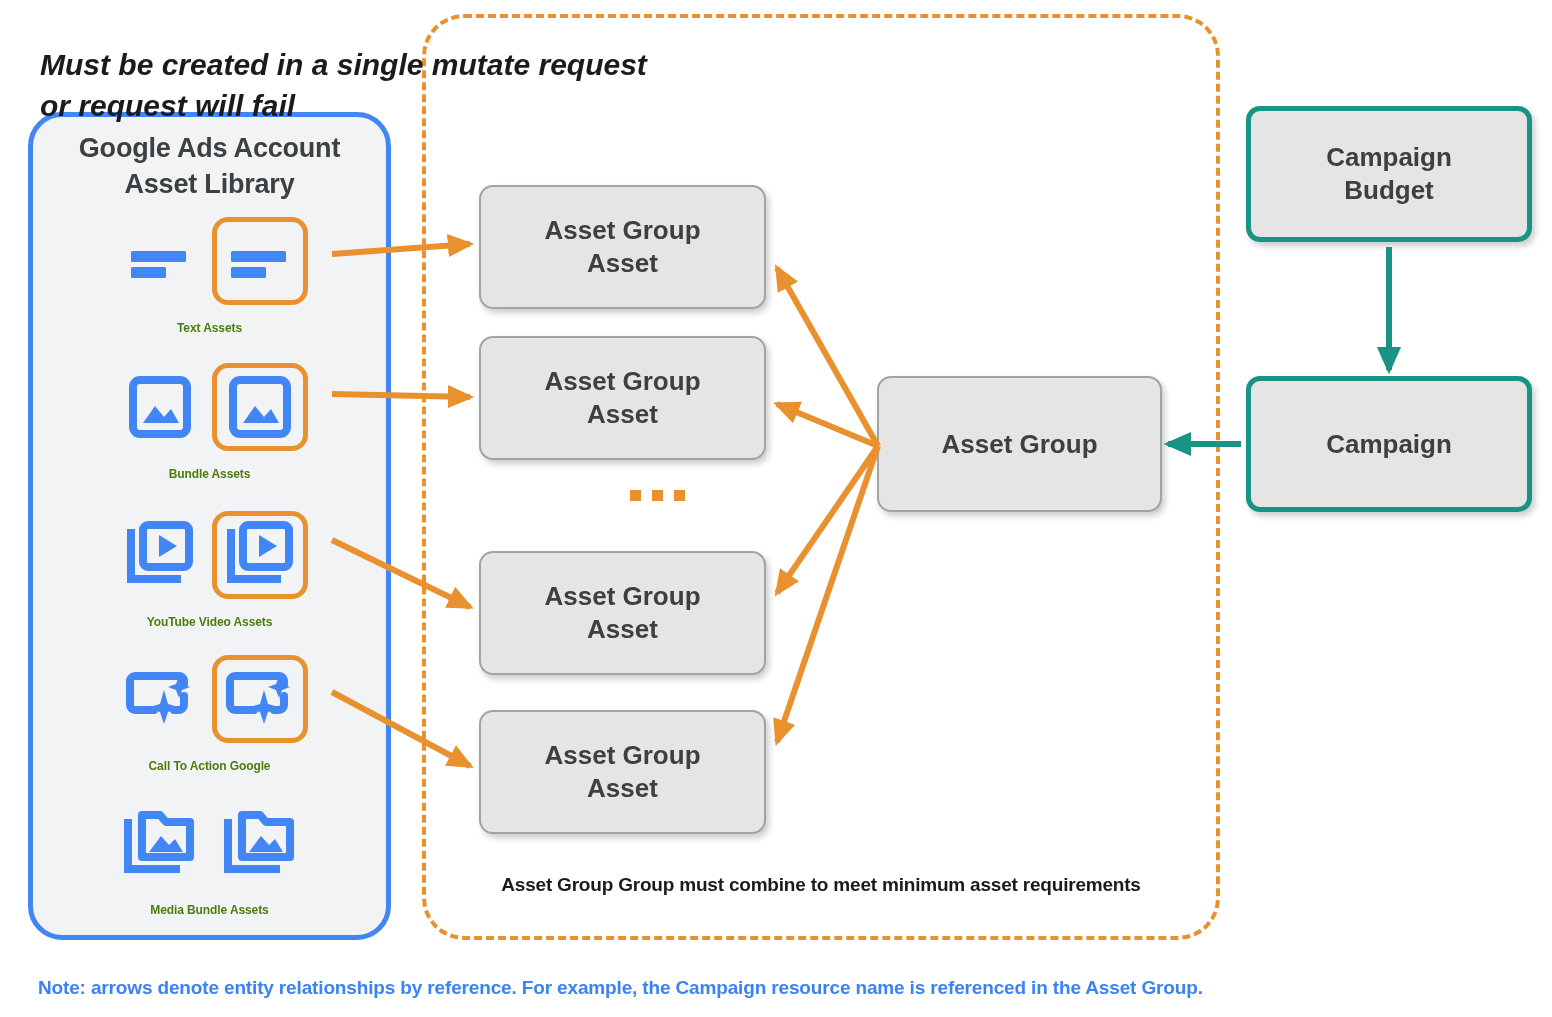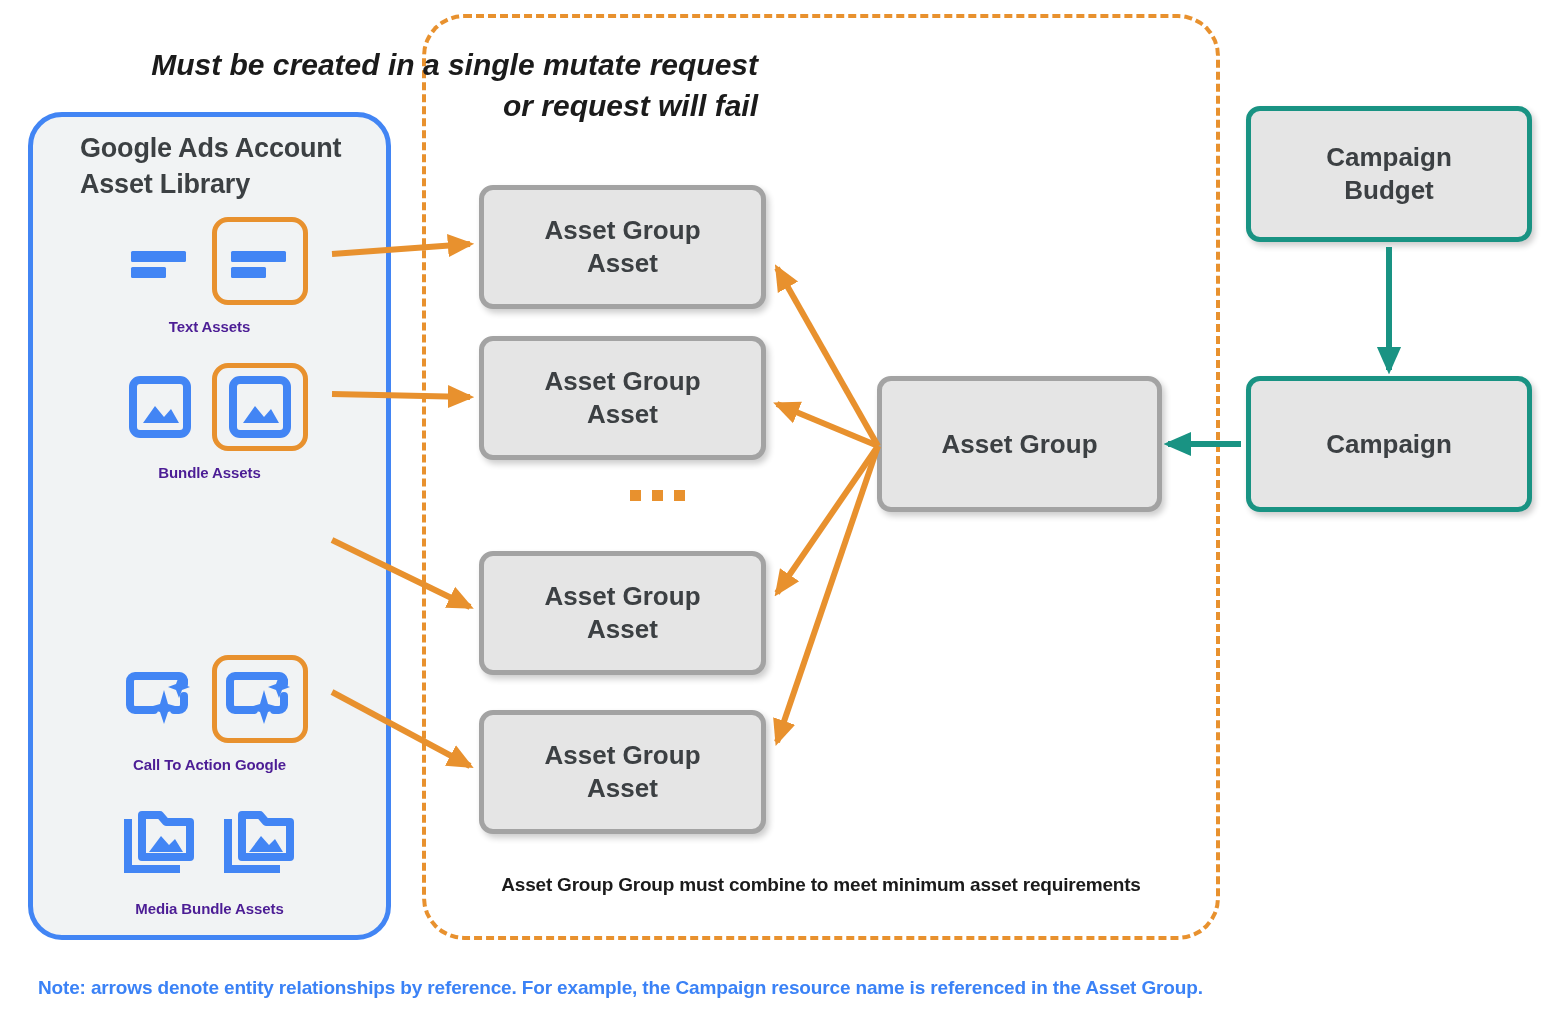--- a/index.html
+++ b/index.html
@@ -28,28 +28,27 @@
     background: #f1f3f4;
     border: 5px solid #4285f4;
     border-radius: 34px;
     box-sizing: border-box;
   }
   #library-title {
     position: absolute;
     left: 0;
     top: 14px;
     width: 100%;
-    text-align: left;
+    text-align: center;
     font-size: 27px;
     font-weight: bold;
     color: #3c4043;
     line-height: 1.32;
     white-space: pre-line;
     letter-spacing: -0.2px;
-    padding-left: 47px;
   }
 
   .asset-row {
     position: absolute;
     left: 0;
     width: 100%;
     height: 120px;
   }
   .asset-icons {
     position: absolute;
@@ -73,44 +72,44 @@
     border: 5px solid #e8912e;
     border-radius: 16px;
     background: transparent;
   }
   .asset-caption {
     position: absolute;
     left: 0;
     bottom: 0;
     width: 100%;
     text-align: center;
-    font-size: 15px;
-    font-weight: bold;
-    color: #4c1d95;
+    font-size: 12px;
+    font-weight: bold;
+    color: #4d7c0f;
     letter-spacing: -0.1px;
   }
 
   
   #mutate-box {
     position: absolute;
     left: 422px;
     top: 14px;
     width: 798px;
     height: 926px;
     border: 4px dashed #e8912e;
     border-radius: 42px;
     box-sizing: border-box;
     background: #ffffff;
   }
   #mutate-title {
     position: absolute;
     left: 40px;
     top: 44px;
     width: 718px;
-    text-align: right;
+    text-align: left;
     font-size: 30px;
     font-weight: bold;
     font-style: italic;
     color: #1b1b1b;
     line-height: 1.38;
     white-space: pre-line;
   }
   #mutate-footnote {
     position: absolute;
     left: 20px;
@@ -144,21 +143,21 @@
     box-sizing: border-box;
     display: flex;
     align-items: center;
     justify-content: center;
     text-align: center;
     color: #3c4043;
     box-shadow: 3px 4px 6px rgba(0,0,0,0.20);
     white-space: pre-line;
     line-height: 1.26;
   }
-  .node.orange { border: 5px solid #a3a3a3; }
+  .node.orange { border: 2px solid #a3a3a3; }
   .node.teal   { border: 5px solid #199383; }
 
   .aga { width: 287px; height: 124px; font-size: 26px; font-weight: bold; left: 479px; }
   #aga-1 { top: 185px; }
   #aga-2 { top: 336px; }
   #aga-3 { top: 551px; }
   #aga-4 { top: 710px; }
 
   #asset-group      { left: 877px;  top: 376px; width: 285px; height: 136px; font-size: 26px; font-weight: bold; }
   #campaign-budget  { left: 1246px; top: 106px; width: 286px; height: 136px; font-size: 26px; font-weight: bold; }
@@ -222,20 +221,39 @@
         <div class="icon-slot highlighted">
           <svg width="62" height="62" viewBox="0 0 62 62" aria-hidden="true">
             <rect x="4" y="4" width="54" height="54" rx="7" fill="none" stroke="#4285F4" stroke-width="8"></rect>
             <path d="M14 47 L26 30 L35 41 L42 33 L50 47 Z" fill="#4285F4"></path>
           </svg>
         </div>
       </div>
       <div class="asset-caption">Bundle Assets</div>
     </div>
 
+    <div class="asset-row" style="top:392px;">
+      <div class="asset-icons">
+        <div class="icon-slot">
+          <svg width="70" height="68" viewBox="0 0 70 68" aria-hidden="true">
+            <path d="M6 12 L6 58 L52 58" fill="none" stroke="#4285F4" stroke-width="8" stroke-linecap="square"></path>
+            <rect x="18" y="4" width="46" height="42" rx="5" fill="none" stroke="#4285F4" stroke-width="8"></rect>
+            <path d="M34 14 L52 25 L34 36 Z" fill="#4285F4"></path>
+          </svg>
+        </div>
+        <div class="icon-slot highlighted">
+          <svg width="70" height="68" viewBox="0 0 70 68" aria-hidden="true">
+            <path d="M6 12 L6 58 L52 58" fill="none" stroke="#4285F4" stroke-width="8" stroke-linecap="square"></path>
+            <rect x="18" y="4" width="46" height="42" rx="5" fill="none" stroke="#4285F4" stroke-width="8"></rect>
+            <path d="M34 14 L52 25 L34 36 Z" fill="#4285F4"></path>
+          </svg>
+        </div>
+      </div>
+      <div class="asset-caption">YouTube Video  Assets</div>
+    </div>
 
     <div class="asset-row" style="top:536px;">
       <div class="asset-icons">
         <div class="icon-slot">
           <svg width="72" height="54" viewBox="0 0 72 54" aria-hidden="true">
             <path d="M60 12 L60 8 A5 5 0 0 0 55 4 L11 4 A5 5 0 0 0 6 9 L6 33 A5 5 0 0 0 11 38 L30 38" fill="none" stroke="#4285F4" stroke-width="8" stroke-linecap="round"></path>
             <path d="M60 24 L60 33 A5 5 0 0 1 55 38 L50 38" fill="none" stroke="#4285F4" stroke-width="8" stroke-linecap="round"></path>
             <path d="M40 18 L44 32 L58 36 L44 40 L40 52 L36 40 L22 36 L36 32 Z" fill="#4285F4"></path>
             <path d="M55 4 L58 12 L66 15 L58 18 L55 26 L52 18 L44 15 L52 12 Z" fill="#4285F4"></path>
           </svg>

